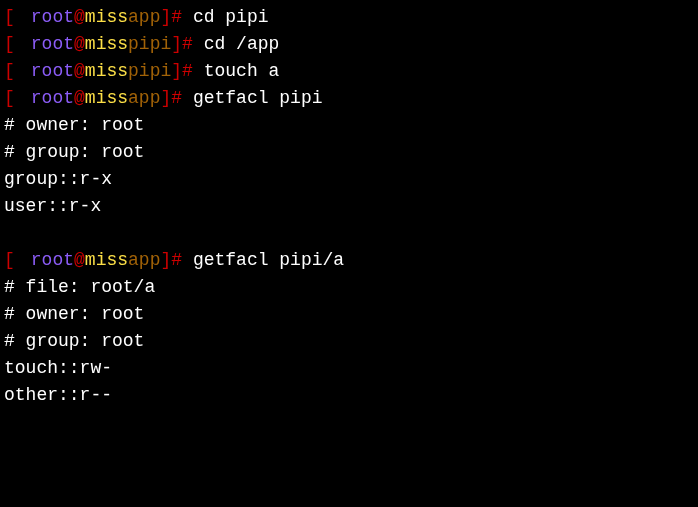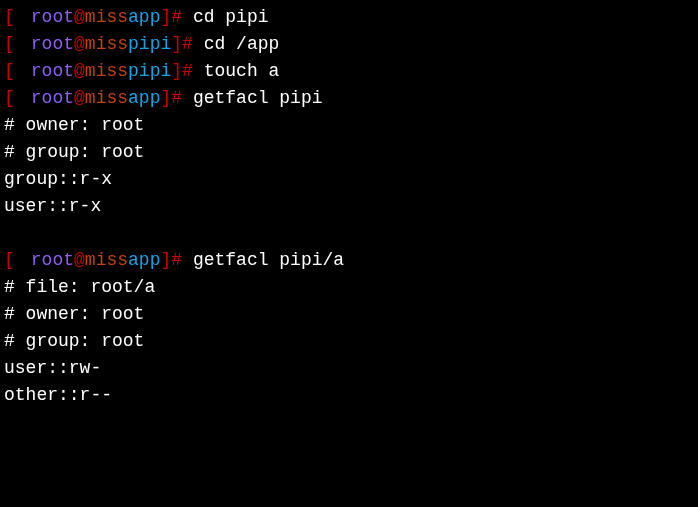--- a/index.html
+++ b/index.html
@@ -18,34 +18,34 @@
       height: 507px;
       overflow: hidden;
     }
     .line {
       white-space: pre;
     }
     .prompt-bracket {
       color: #cc0000;
     }
     .prompt-path {
-      color: #0ea5e9;
+      color: #a16207;
     }
     .prompt-hash {
       color: #cc0000;
     }
     .prompt-at {
       color: #cc0000;
     }
     .prompt-user {
       color: #8b5cf6;
       margin-left: 16px;
     }
     .prompt-host {
-      color: #c2410c;
+      color: #fde047;
     }
     .cmd {
       color: #ffffff;
     }
     .out {
       color: #ffffff;
     }
     .blank {
       height: 1.5em;
     }
@@ -68,18 +68,18 @@
 <div class="line out">group::r-x</div>
 <div class="line out">user::r-x</div>
 
 <div class="blank"></div>
 
 <div class="line"><span class="prompt-bracket">[</span><span class="prompt-user">root</span><span class="prompt-at">@</span><span class="prompt-host">miss</span><span class="prompt-path">app</span><span class="prompt-bracket">]</span><span class="prompt-hash">#</span><span class="cmd"> getfacl pipi/a</span></div>
 
 <div class="line out"># file: root/a</div>
 <div class="line out"># owner: root</div>
 <div class="line out"># group: root</div>
-<div class="line out">user::rw-</div>
+<div class="line out">touch::rw-</div>
 <div class="line out">other::r--</div>
 
 <div class="blank"></div>
 
 </div>
 
 </body></html>

